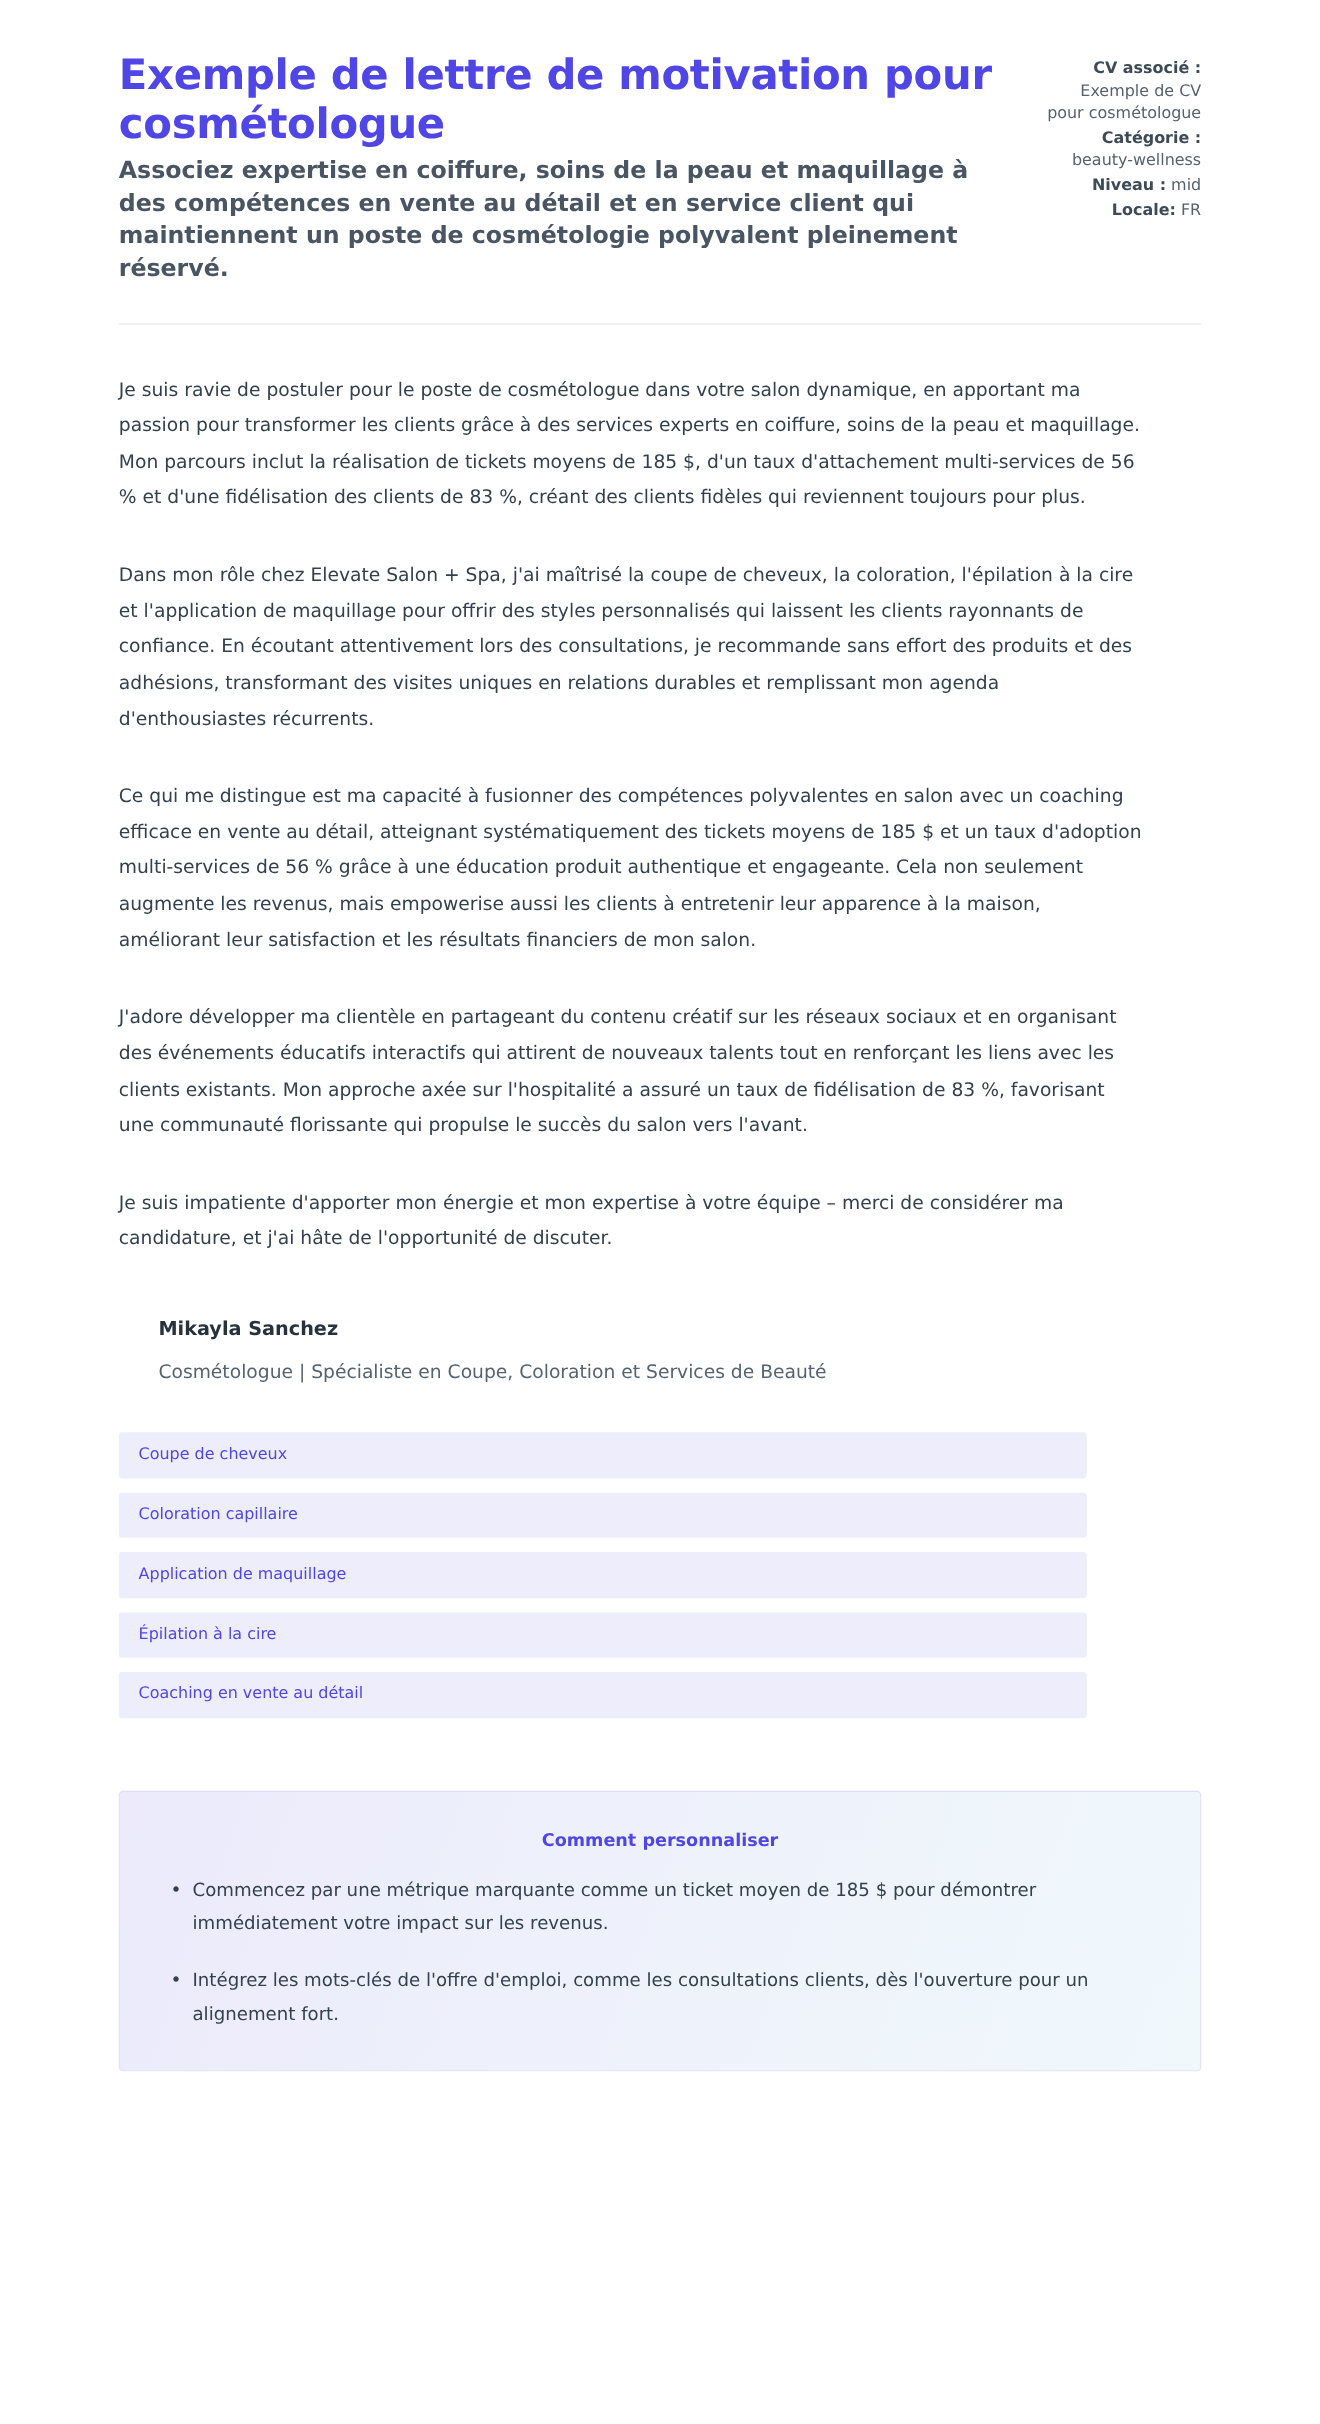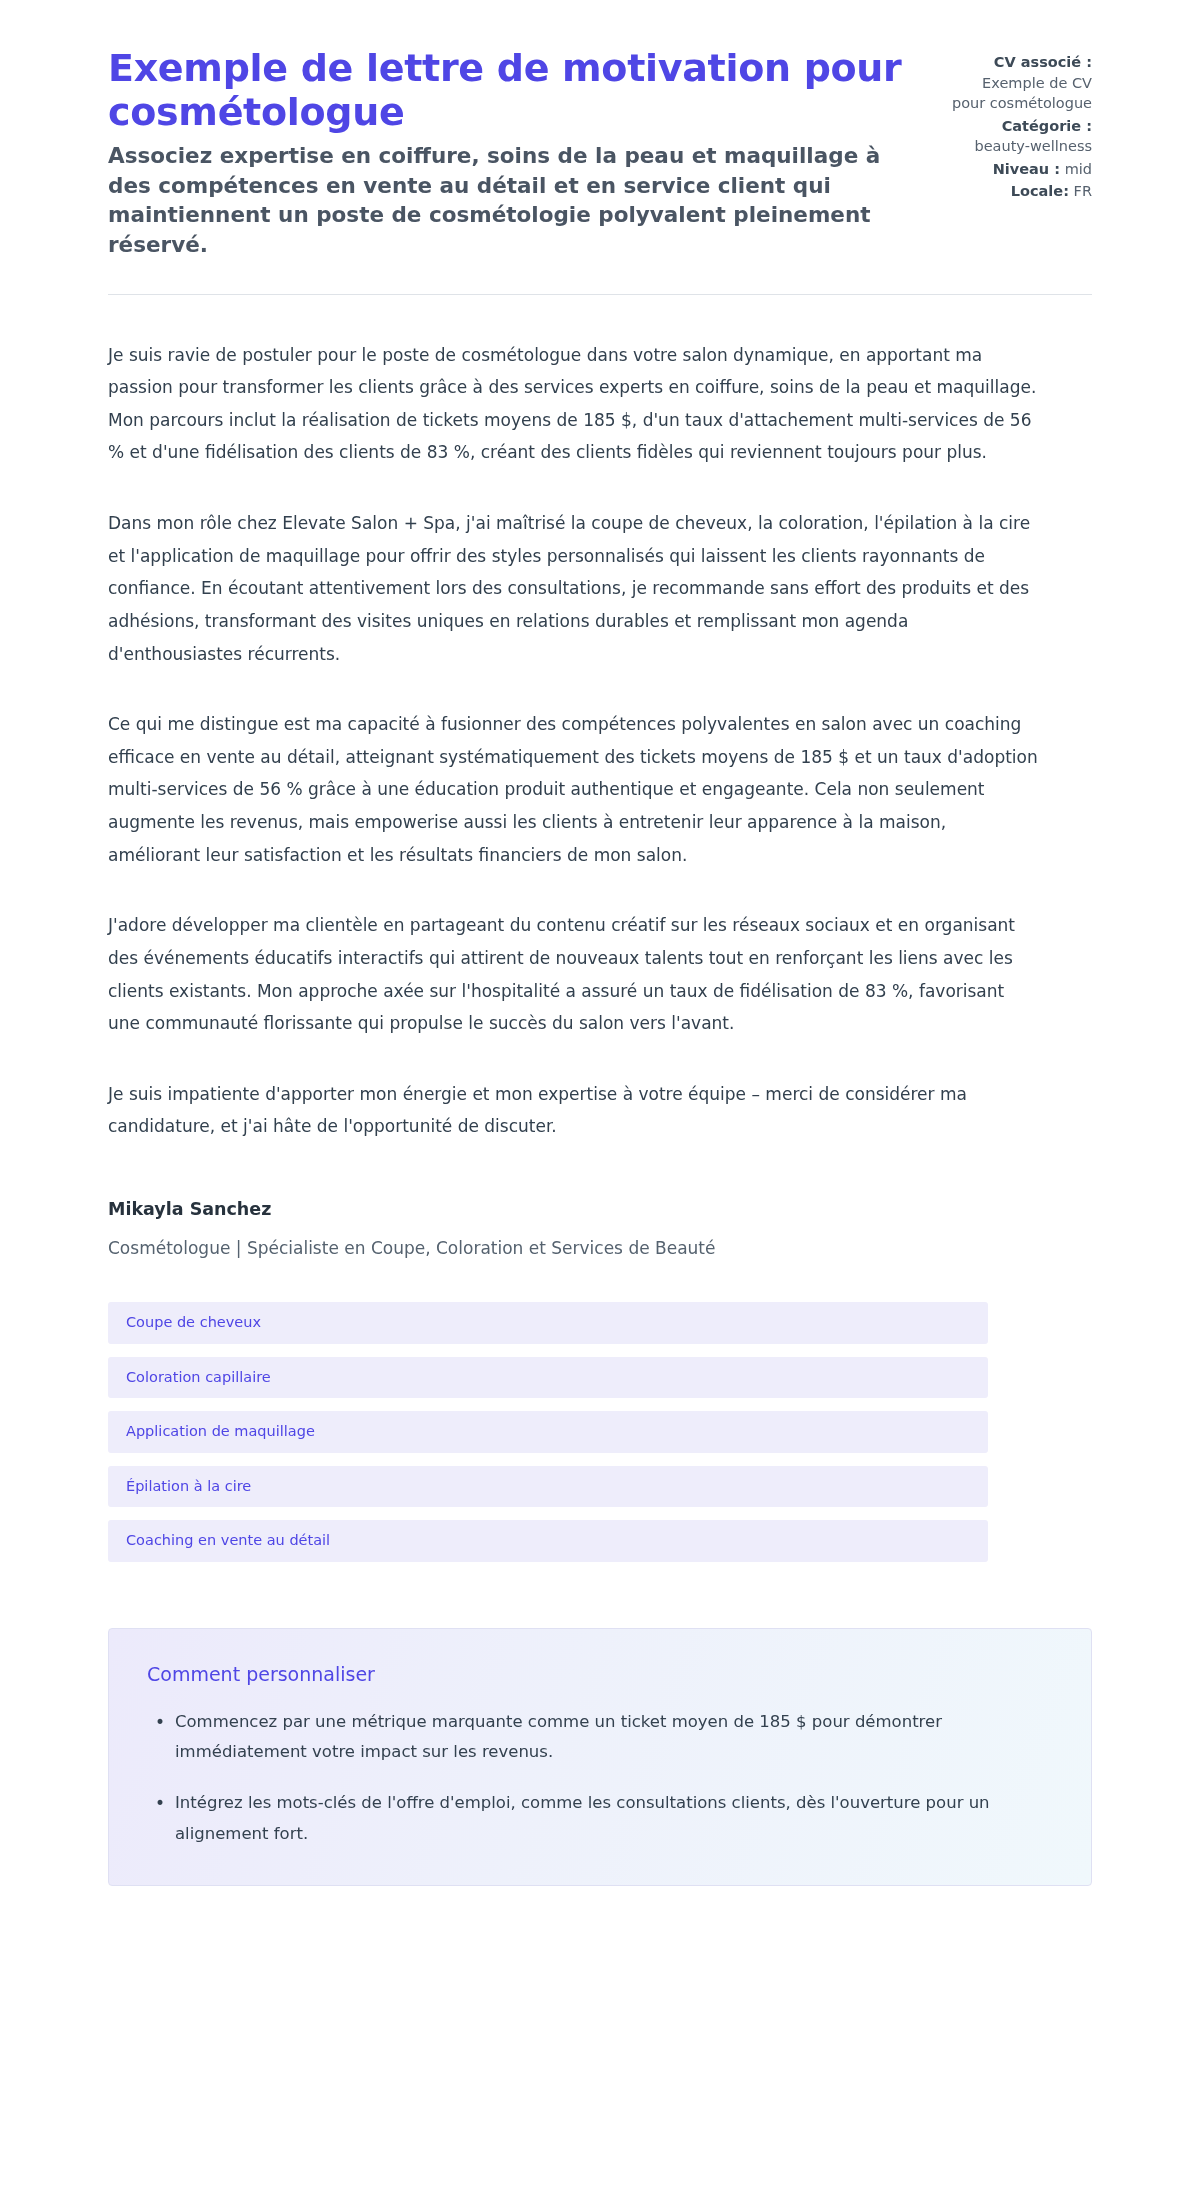--- a/index.html
+++ b/index.html
@@ -91,20 +91,21 @@
     font-size: 17px;
     line-height: 1.92;
     color: #32404e;
     max-width: 930px;
   }
   .para:last-of-type { margin-bottom: 0; }
 
   
   .signature {
     padding-top: 56px;
+    margin-left: 36px;
   }
   .sign-name {
     margin: 0;
     font-size: 17.5px;
     font-weight: 700;
     color: #27323d;
   }
   .sign-role {
     margin: 19px 0 0 0;
     font-size: 17px;
@@ -135,23 +136,24 @@
     margin-top: 66px;
     background: linear-gradient(110deg, #eceafb 0%, #eef1fb 45%, #f0f8fc 100%);
     border: 1px solid #dfe0f3;
     border-radius: 4px;
     padding: 34px 38px 36px 38px;
     max-width: 1000px;
     box-sizing: border-box;
   }
   .tips-title {
     margin: 0 0 22px 0;
-    font-size: 19px;
-    font-weight: 400;
-    color: #4f46e5;
+    font-size: 16px;
+    font-weight: 700;
+    color: #4f46e5;
+    text-align: center;
   }
   .tips-list {
     margin: 0;
     padding: 0 0 0 24px;
     list-style: none;
   }
   .tips-list li {
     position: relative;
     font-size: 16.5px;
     line-height: 1.86;

